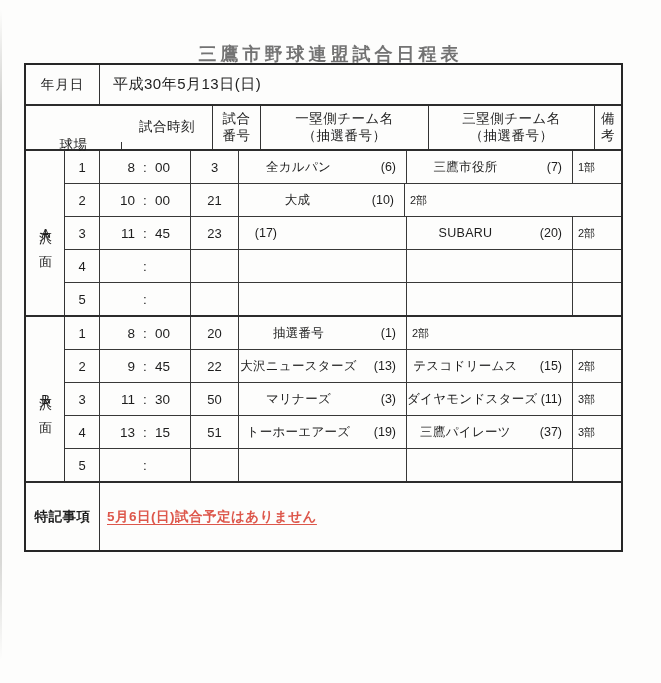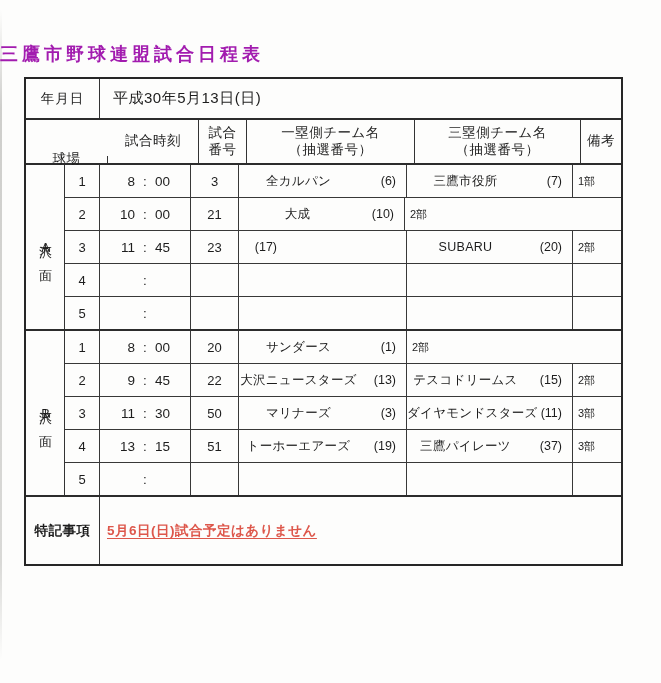--- a/index.html
+++ b/index.html
@@ -10,41 +10,41 @@
     color: #1d1d1d;
     position: relative;
     overflow: hidden;
   }
   .scan-edge {
     position: absolute; left: 0; top: 10px; width: 2px; height: 650px;
     background: linear-gradient(180deg, rgba(160,160,155,.0), rgba(150,150,145,.45) 15%, rgba(150,150,145,.35) 85%, rgba(160,160,155,0));
   }
   .title {
     position: absolute; top: 42px; left: 0; width: 100%;
-    text-align: left;
+    text-align: center;
     font-size: 18px; font-weight: bold; letter-spacing: 4px;
-    color: #a21caf;
+    color: #737373;
   }
   .sheet {
-    position: absolute; left: 24px; top: 77px; width: 599px;
+    position: absolute; left: 24px; top: 63px; width: 599px;
     border: 2px solid #262626;
     background: #fdfdfc;
   }
   .row { display: flex; align-items: stretch; }
   .cell { display: flex; align-items: center; justify-content: center; }
 
   
   .date-row { height: 41px; border-bottom: 2px solid #2c2c2c; }
   .date-label { width: 74px; border-right: 1px solid #333; font-size: 13.5px; letter-spacing: 1px; }
   .date-value { flex: 1; justify-content: flex-start; padding-left: 13px; font-size: 15px; letter-spacing: .5px; }
 
   
   .head-row { height: 45px; border-bottom: 2px solid #2c2c2c; }
   .head-row .cell { border-right: 1px solid #333; font-size: 13.5px; text-align: center; white-space: pre-line; line-height: 1.25; letter-spacing: .5px; }
-  .h-field { width: 82px; margin-top: 36px; }
+  .h-field { width: 96px; margin-top: 36px; }
   .h-time  { width: 91px; }
   .h-game  { width: 48px; font-size: 12.5px; }
   .h-team1 { width: 168px; }
   .h-team2 { width: 166px; }
   .h-rem   { flex: 1; border-right: none !important; }
 
   
   .section { display: flex; border-bottom: 2px solid #2c2c2c; }
   .section:last-of-type { border-bottom: 2px solid #2c2c2c; }
   .field-cell {
@@ -202,21 +202,21 @@
     <div class="rows">
       <div class="game-row">
         <div class="cell c-no">1</div>
         <div class="c-time">
             <span class="hh">8</span>
             <span class="colon">:</span>
             <span class="mm">00</span>
           </div>
         <div class="cell c-game">20</div>
         <div class="c-team">
-            <span class="tname">サンダース</span>
+            <span class="tname">抽選番号</span>
             <span class="tdraw">(1)</span>
           </div>
         <div class="cell c-rem">2部</div>
       </div>
       <div class="game-row">
         <div class="cell c-no">2</div>
         <div class="c-time">
             <span class="hh">9</span>
             <span class="colon">:</span>
             <span class="mm">45</span>

